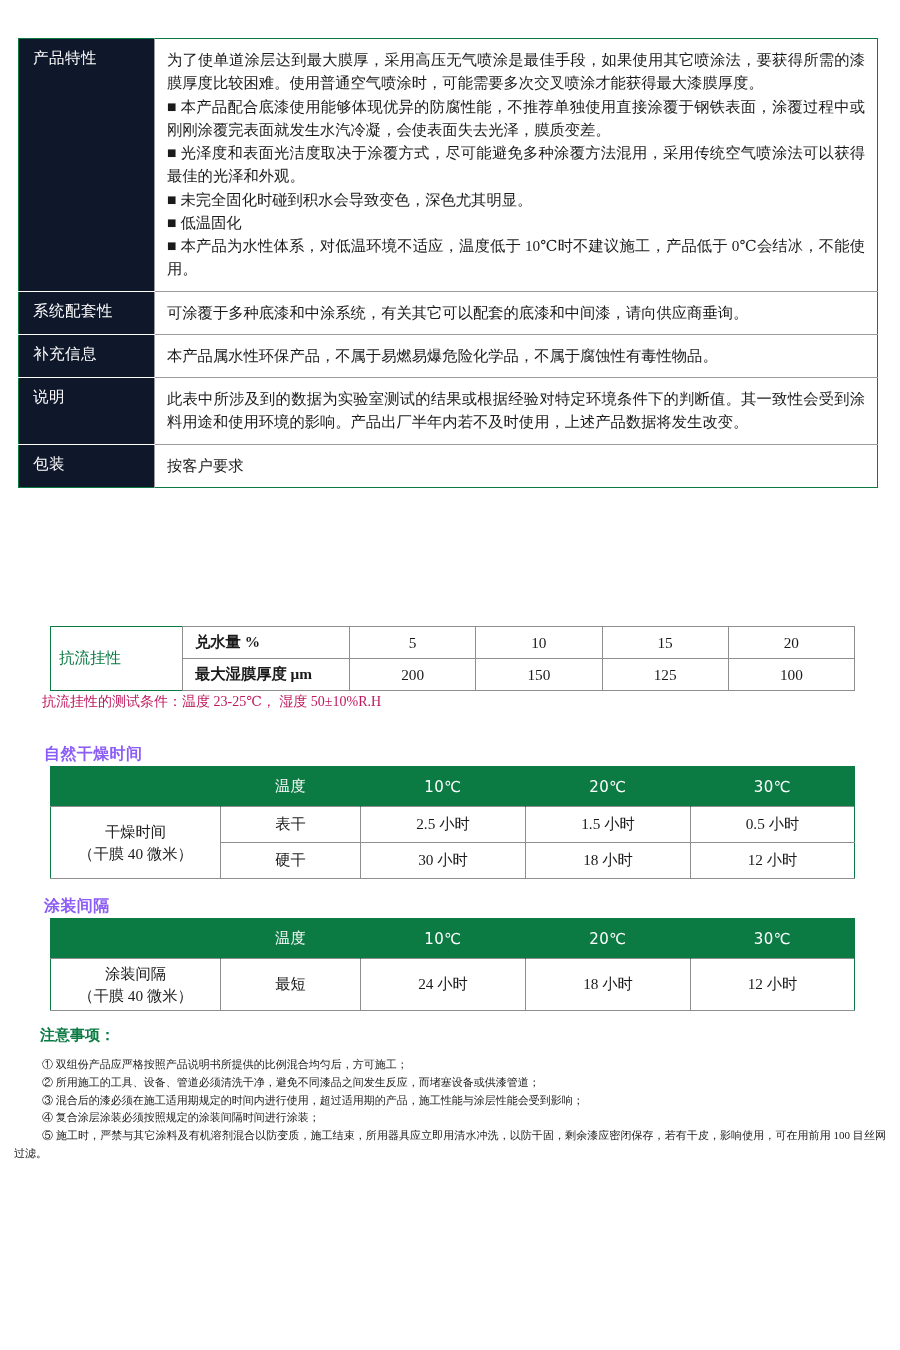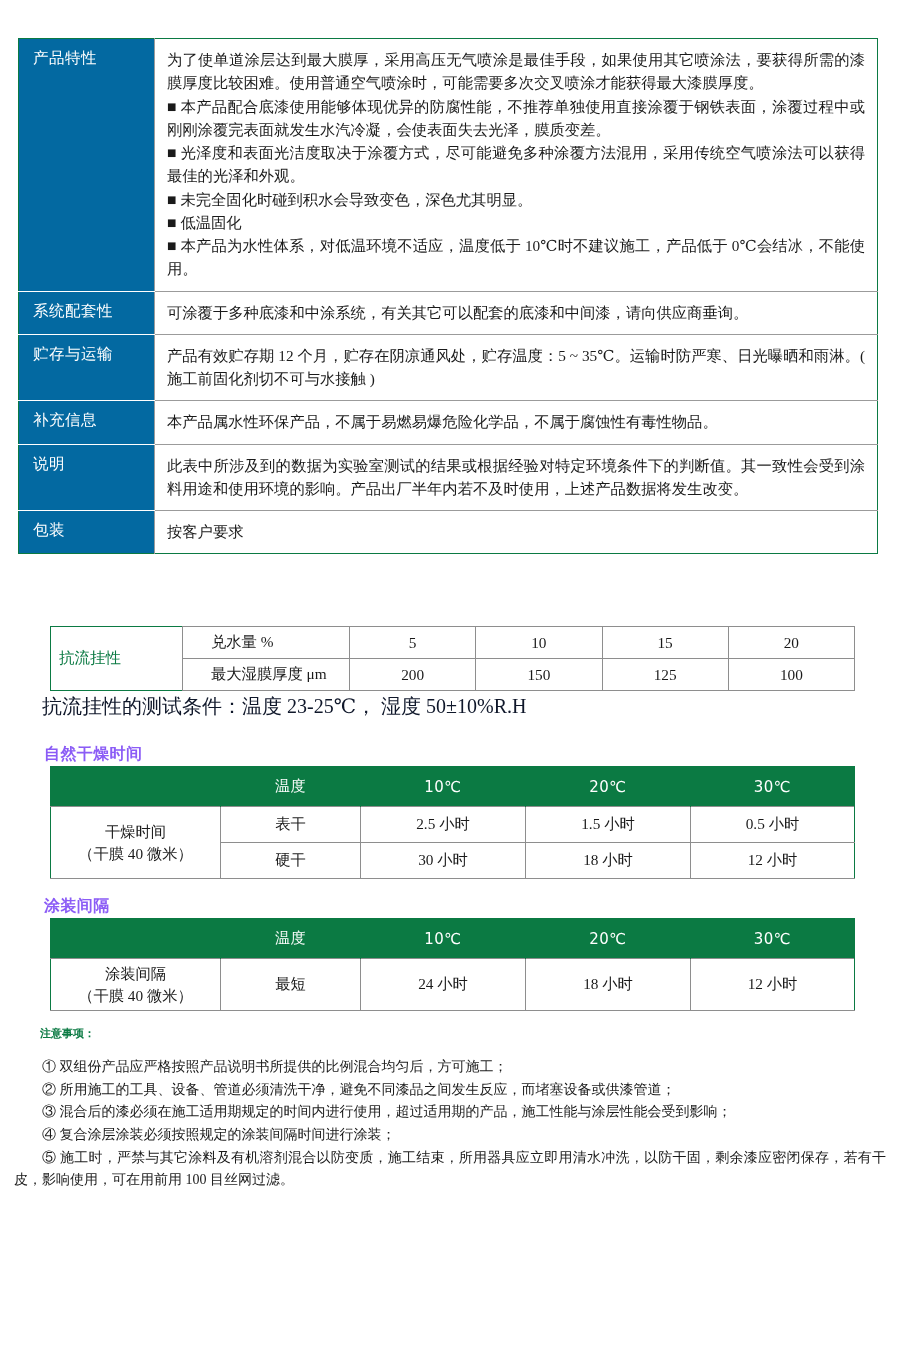--- a/index.html
+++ b/index.html
@@ -14,21 +14,21 @@
   
   .spec-table {
     position: absolute; left: 18px; top: 38px; width: 860px;
     border-collapse: collapse;
     border: 1.5px solid #0b7a43;
     table-layout: fixed;
   }
   .spec-table td { vertical-align: top; }
   .spec-label {
     width: 136px;
-    background: #0369a1;
+    background: #0f172a;
     color: #ffffff;
     font-family: "DejaVu Sans", "Liberation Sans", sans-serif;
     font-size: 15.5px;
     font-weight: normal;
     padding: 9px 0 9px 14px;
     border-bottom: 1.5px solid #ffffff;
     letter-spacing: 0.5px;
     line-height: 1.35;
   }
   .spec-table tr:last-child .spec-label { border-bottom: none; }
@@ -63,27 +63,28 @@
     border: none;
     border-right: 1.1px solid #8e8e8e;
     color: #0b7a43;
     font-family: "DejaVu Sans", "Liberation Sans", sans-serif;
     font-size: 15.5px;
     text-align: left;
     width: 132px;
     vertical-align: middle;
   }
   .sag-table td.sag-rowhead {
-    text-align: left; padding-left: 28px; width: 167px;
+    text-align: left; padding-left: 12px; width: 167px;
     border-left: none;
+    font-weight: bold;
   }
   .sag-table td.sag-val { text-align: center; }
   .sag-caption {
     position: absolute; left: 42px; top: 693px;
-    font-size: 20px; color: #0f172a;
+    font-size: 14px; color: #be185d;
   }
 
   
   .sec-title {
     position: absolute;
     color: #8b5cf6;
     font-family: "DejaVu Sans", "Liberation Sans", sans-serif;
     font-size: 16px;
     font-weight: bold;
     letter-spacing: 0.4px;
@@ -117,25 +118,25 @@
     line-height: 1.4;
     padding: 2px 8px;
   }
   .gtable td.lastcol { border-right: none; margin-left: 11px; }
 
   
   .notes-title {
     position: absolute; left: 40px; top: 1026px;
     color: #0b7a43;
     font-family: "DejaVu Sans", "Liberation Sans", sans-serif;
-    font-size: 11px; font-weight: bold;
+    font-size: 15px; font-weight: bold;
   }
   .notes-body {
     position: absolute; left: 14px; top: 1056px; width: 872px;
-    font-size: 14px;
+    font-size: 11px;
     line-height: 1.62;
     text-align: justify;
     color: #1a1a1a;
   }
   .note-item { display: block; text-indent: 28px; }
 </style>
 </head>
 <body>
 
 <div class="page">
@@ -149,24 +150,20 @@
           <span class="bullet-line"><span class="sq">■</span><span>本产品配合底漆使用能够体现优异的防腐性能，不推荐单独使用直接涂覆于钢铁表面，涂覆过程中或刚刚涂覆完表面就发生水汽冷凝，会使表面失去光泽，膜质变差。</span></span>
           <span class="bullet-line"><span class="sq">■</span><span>光泽度和表面光洁度取决于涂覆方式，尽可能避免多种涂覆方法混用，采用传统空气喷涂法可以获得最佳的光泽和外观。</span></span>
           <span class="bullet-line"><span class="sq">■</span><span>未完全固化时碰到积水会导致变色，深色尤其明显。</span></span>
           <span class="bullet-line"><span class="sq">■</span><span>低温固化</span></span>
           <span class="bullet-line"><span class="sq">■</span><span>本产品为水性体系，对低温环境不适应，温度低于 10℃时不建议施工，产品低于 0℃会结冰，不能使用。</span></span>
         </td>
       </tr>
       <tr>
         <td class="spec-label">系统配套性</td>
         <td class="spec-body">可涂覆于多种底漆和中涂系统，有关其它可以配套的底漆和中间漆，请向供应商垂询。</td>
-      </tr>
-      <tr>
-        <td class="spec-label">贮存与运输</td>
-        <td class="spec-body">产品有效贮存期 12 个月，贮存在阴凉通风处，贮存温度：5 ~ 35℃。运输时防严寒、日光曝晒和雨淋。( 施工前固化剂切不可与水接触 )</td>
       </tr>
       <tr>
         <td class="spec-label">补充信息</td>
         <td class="spec-body">本产品属水性环保产品，不属于易燃易爆危险化学品，不属于腐蚀性有毒性物品。</td>
       </tr>
       <tr>
         <td class="spec-label">说明</td>
         <td class="spec-body">此表中所涉及到的数据为实验室测试的结果或根据经验对特定环境条件下的判断值。其一致性会受到涂料用途和使用环境的影响。产品出厂半年内若不及时使用，上述产品数据将发生改变。</td>
       </tr>
       <tr>

